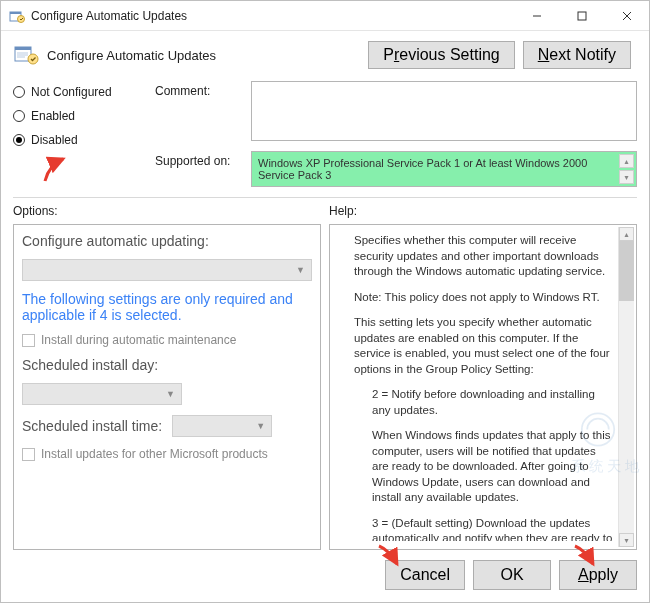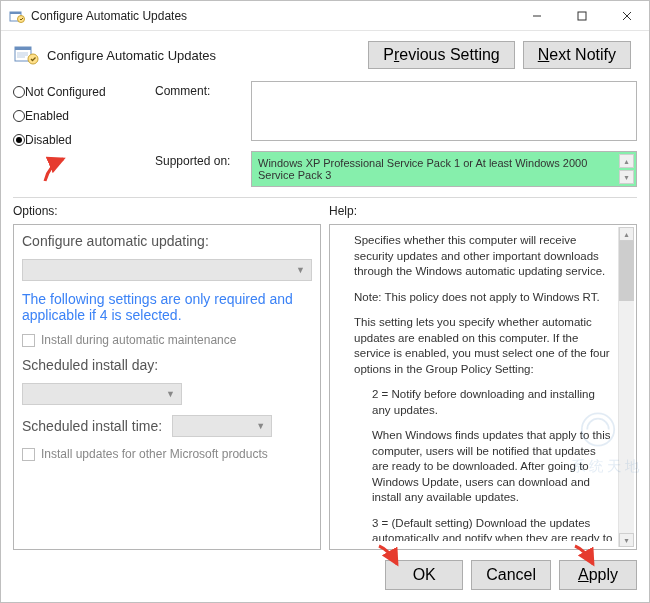--- a/index.html
+++ b/index.html
@@ -11,21 +11,21 @@
   .win-controls { display:flex; height:100%; }
   .win-btn { width:45px; height:100%; display:flex; align-items:center; justify-content:center; font-size:12px; }
   .header-row { display:flex; align-items:center; padding:10px 12px 6px 12px; }
   .header-icon { width:28px; height:24px; margin-right:6px; display:flex; align-items:center; justify-content:center; }
   .header-title { font-size:13px; flex:1; }
   .nav-buttons { display:flex; gap:8px; margin-right:6px; }
   .win-button { background:#e1e1e1; border:1px solid #adadad; padding:4px 14px; font-size:16px; cursor:pointer; min-width:86px; text-align:center; }
   .accel { text-decoration:underline; }
   .body-top { display:flex; padding:6px 12px 8px 12px; gap:12px; position:relative; }
   .radio-col { width:130px; display:flex; flex-direction:column; gap:10px; padding-top:4px; position:relative; }
-  .radio-item { display:flex; align-items:center; cursor:pointer; }
+  .radio-item { display:flex; align-items:center; gap:6px; cursor:pointer; }
   .radio-outer { width:12px; height:12px; border:1px solid #333; border-radius:50%; display:flex; align-items:center; justify-content:center; background:#fff; }
   .radio-inner { width:6px; height:6px; background:#000; border-radius:50%; }
   .red-arrow-disabled { position:absolute; left:26px; top:74px; pointer-events:none; }
   .fields-col { flex:1; display:flex; flex-direction:column; gap:10px; }
   .field-row { display:flex; align-items:flex-start; gap:8px; }
   .field-label { width:88px; padding-top:3px; }
   .comment-box { flex:1; height:60px; border:1px solid #b5b5b5; background:#fff; resize:none; font-family:inherit; font-size:12px; padding:4px; }
   .supported-box { flex:1; height:36px; border:1px solid #b5b5b5; background:#86efac; display:flex; align-items:center; padding:4px 18px 4px 6px; font-size:11px; color:#333; overflow:hidden; position:relative; }
   .supported-scroll { position:absolute; right:2px; top:2px; bottom:2px; width:15px; display:flex; flex-direction:column; justify-content:space-between; }
   .sb-arrow { width:15px; height:14px; background:#f0f0f0; border:1px solid #cfcfcf; display:flex; align-items:center; justify-content:center; font-size:8px; color:#888; }
@@ -203,22 +203,22 @@
       <div class="help-scroll">
         <div class="sb-arrow">▴</div>
         <div class="thumb"></div>
         <div style="flex:1"></div>
         <div class="sb-arrow">▾</div>
       </div>
     </div>
   </div>
 
   <div class="footer">
+    <button class="win-button">Cancel</button>
     <button class="win-button">OK</button>
-    <button class="win-button">Cancel</button>
     <button class="win-button"><span></span><span class="accel">A</span><span>pply</span></button>
     <svg class="red-arrow-ok" width="30" height="24">
       <defs>
           <marker id="ah2" markerWidth="6" markerHeight="6" refX="5" refY="3" orient="auto">
             <path d="M0,0 L6,3 L0,6 Z" fill="#e63b2e"></path>
           </marker>
         </defs>
       <path d="M4,2 Q14,6 22,20" stroke="#e63b2e" stroke-width="3" fill="none" marker-end="url(#ah2)"></path>
     </svg>
     <svg class="red-arrow-apply" width="30" height="24">

